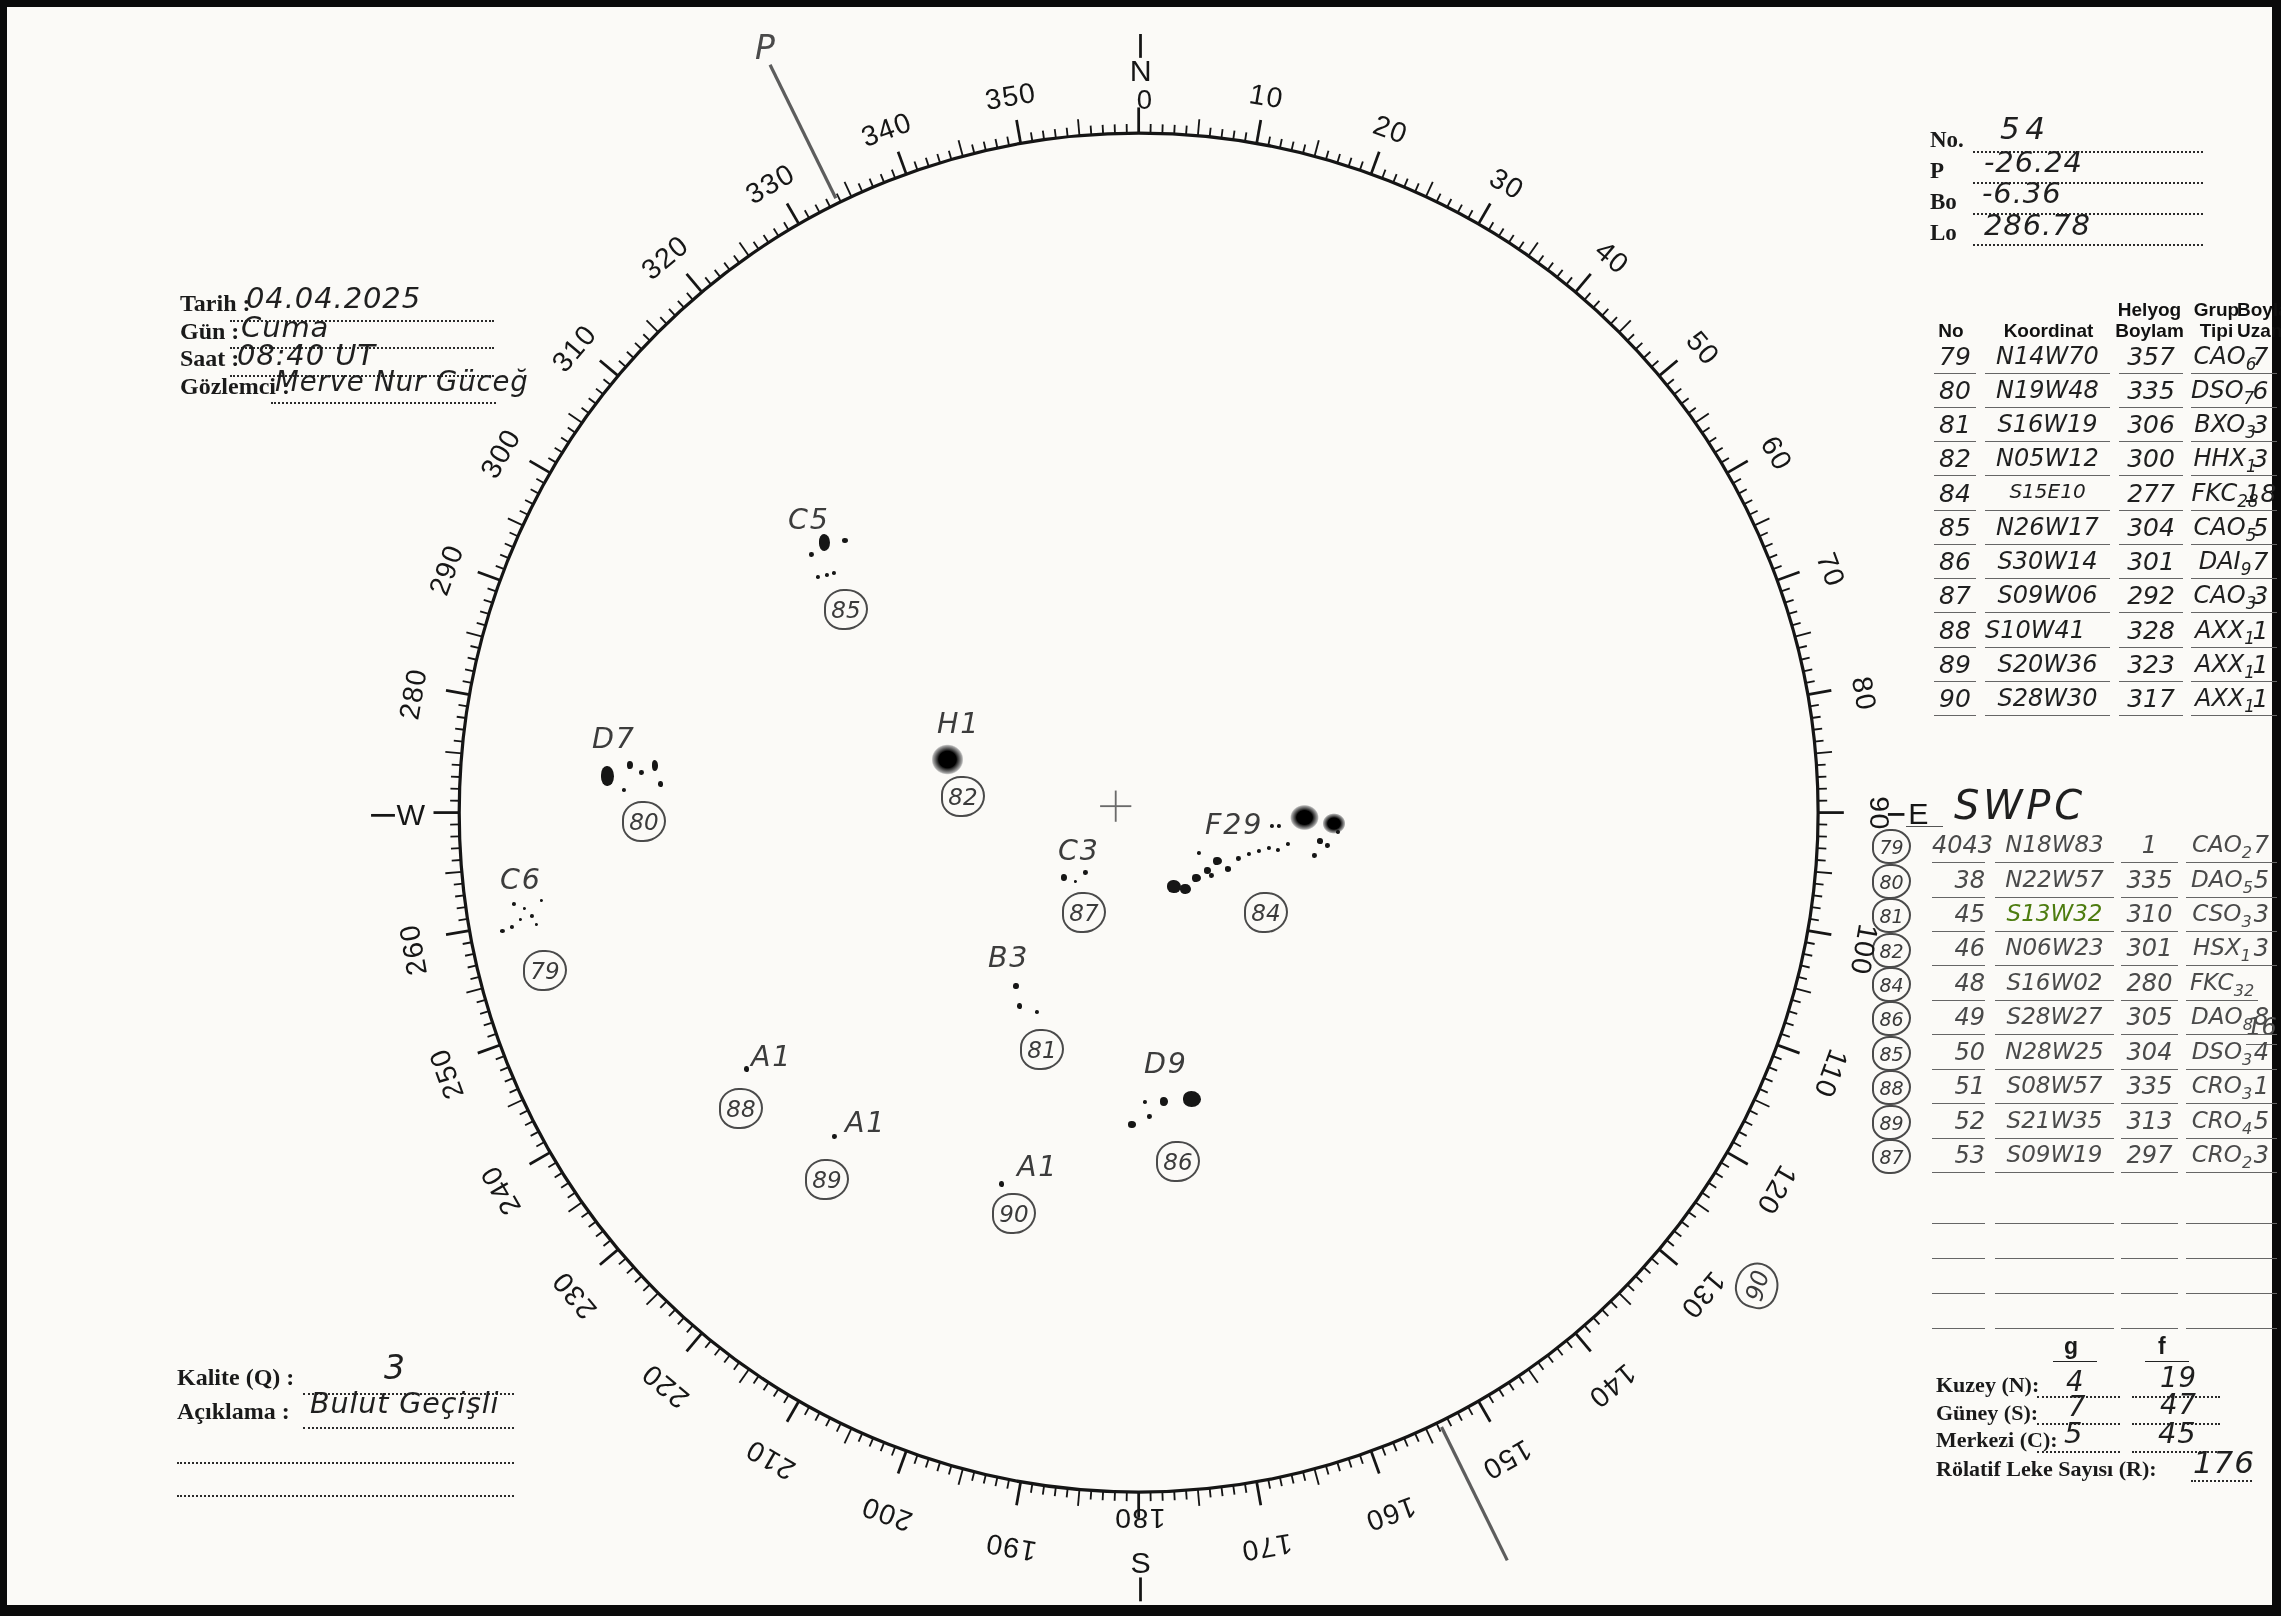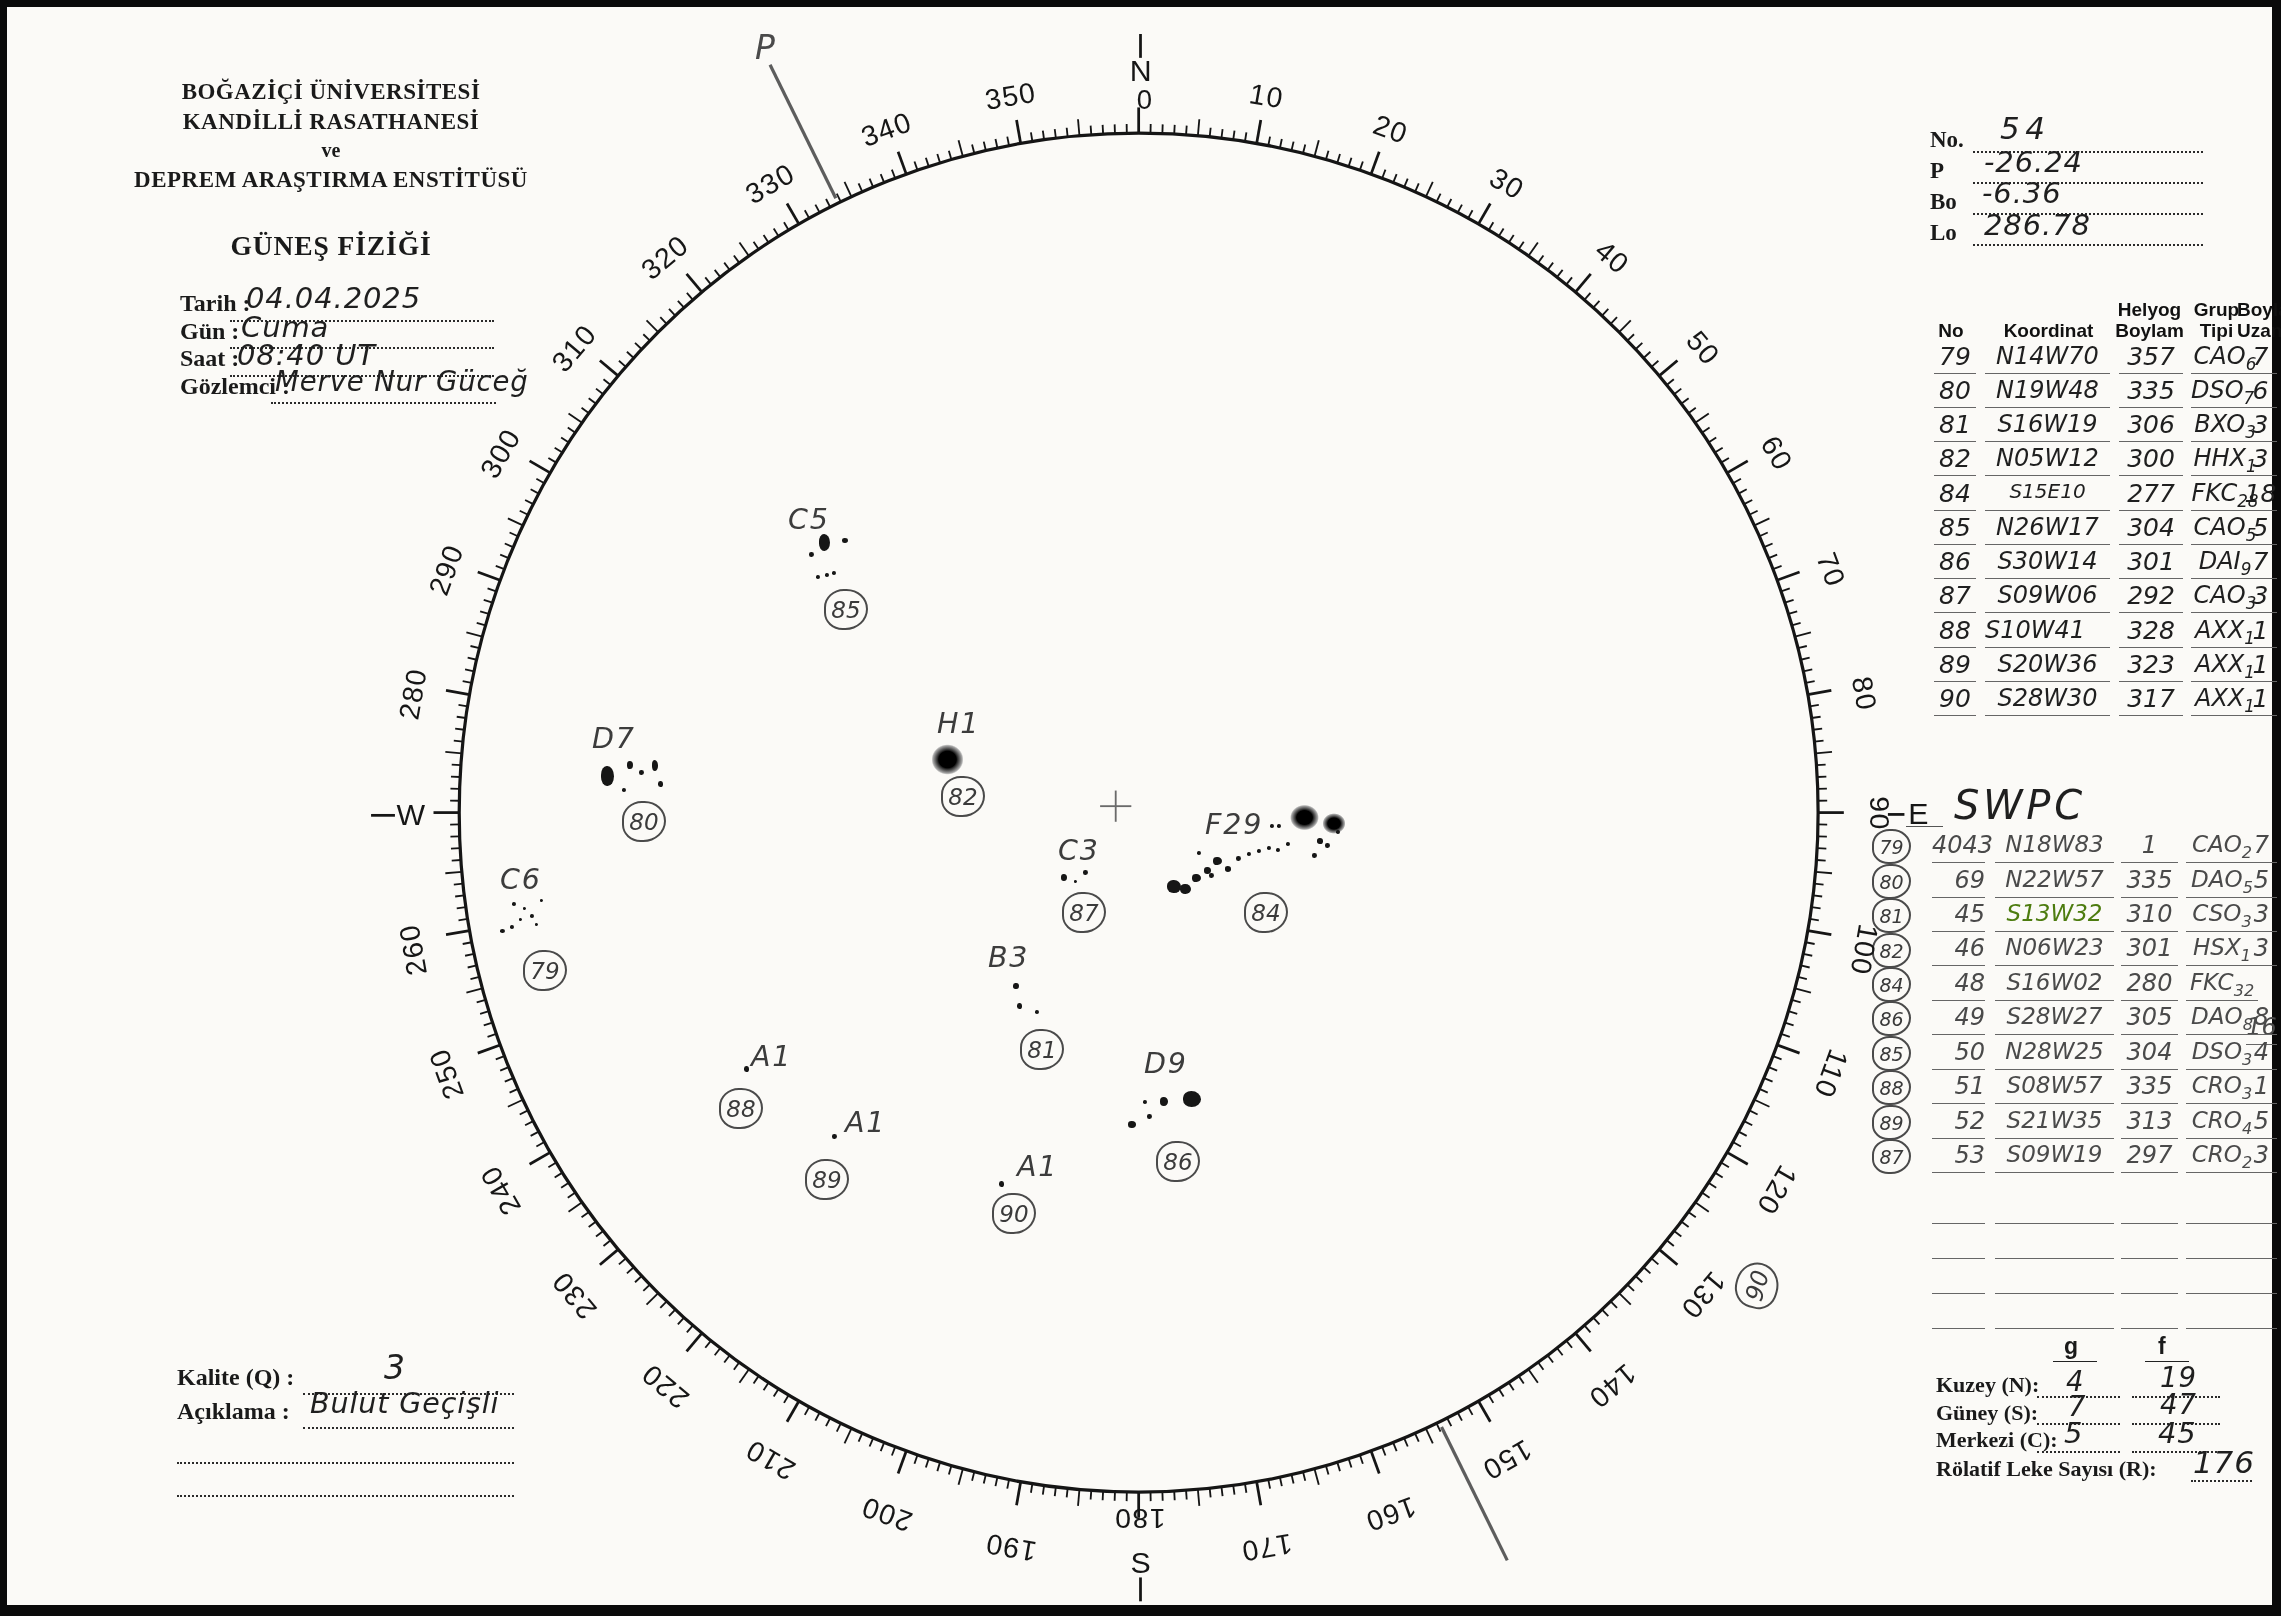--- a/index.html
+++ b/index.html
@@ -35,27 +35,20 @@
 </head>
 <body>
 
 <div class="page">
 
   <div class="bar" style="left:0;top:0;width:2281px;height:7.3px;"></div>
   <div class="bar" style="left:0;top:0;width:7.3px;height:1616px;"></div>
   <div class="bar" style="left:0;top:1605px;width:2281px;height:11px;"></div>
   <div class="bar" style="left:2272px;top:0;width:9.2px;height:1616px;"></div>
 
-  <div class="inst">
-    <div class="l">BOĞAZİÇİ ÜNİVERSİTESİ</div>
-    <div class="l">KANDİLLİ RASATHANESİ</div>
-    <div class="ve">ve</div>
-    <div class="l">DEPREM ARAŞTIRMA ENSTİTÜSÜ</div>
-    <div class="title">GÜNEŞ FİZİĞİ</div>
-  </div>
 
   <div>
     <div class="flabel" style="left:180px;top:290px;">Tarih :</div>
     <div class="dotline" style="left:230px;top:320px;width:264px;"></div>
     <div class="hw" style="left:246px;top:281px;font-size:29px;">04.04.2025</div>
 
     <div class="flabel" style="left:180px;top:318px;">Gün :</div>
     <div class="dotline" style="left:230px;top:347px;width:264px;"></div>
     <div class="hw" style="left:241px;top:310px;font-size:29px;">Cuma</div>
 
@@ -158,21 +151,21 @@
     <div class="hw" style="left:1954px;top:782px;font-size:40px;letter-spacing:3.7px;">SWPC</div>
     <div class="solidline" style="left:1906px;top:826px;width:37px;"></div>
     <div id="swpc-rows">
         <div class="gcirc" style="left: 1872px; top: 829px; width: 35px; height: 31px; font-size: 19px; border-width: 2.3px;">79</div>
         <div class="cell" style="left: 1932px; top: 831px; width: 53px; height: 31px; font-size: 24px; text-align: right; color: rgb(74, 74, 74);">4043</div>
         <div class="cell" style="left: 1995px; top: 831px; width: 119px; height: 31px; font-size: 23px; text-align: center; color: rgb(74, 74, 74);">N18W83</div>
         <div class="cell" style="left: 2121px; top: 831px; width: 57px; height: 31px; font-size: 24px; text-align: center; color: rgb(74, 74, 74);">1</div>
         <div class="cell" style="left: 2186px; top: 831px; width: 72px; height: 31px; font-size: 23px; text-align: center; color: rgb(74, 74, 74);">CAO<sub>2</sub></div>
         <div class="cell" style="left: 2246px; top: 831px; width: 31px; height: 31px; font-size: 24px; text-align: center; color: rgb(74, 74, 74);">7</div>
         <div class="gcirc" style="left: 1872px; top: 864px; width: 35px; height: 31px; font-size: 19px; border-width: 2.3px;">80</div>
-        <div class="cell" style="left: 1932px; top: 866px; width: 53px; height: 31px; font-size: 24px; text-align: right; color: rgb(74, 74, 74);">69</div>
+        <div class="cell" style="left: 1932px; top: 866px; width: 53px; height: 31px; font-size: 24px; text-align: right; color: rgb(74, 74, 74);">38</div>
         <div class="cell" style="left: 1995px; top: 866px; width: 119px; height: 31px; font-size: 23px; text-align: center; color: rgb(74, 74, 74);">N22W57</div>
         <div class="cell" style="left: 2121px; top: 866px; width: 57px; height: 31px; font-size: 24px; text-align: center; color: rgb(74, 74, 74);">335</div>
         <div class="cell" style="left: 2186px; top: 866px; width: 72px; height: 31px; font-size: 23px; text-align: center; color: rgb(74, 74, 74);">DAO<sub>5</sub></div>
         <div class="cell" style="left: 2246px; top: 866px; width: 31px; height: 31px; font-size: 24px; text-align: center; color: rgb(74, 74, 74);">5</div>
         <div class="gcirc" style="left: 1872px; top: 898px; width: 35px; height: 31px; font-size: 19px; border-width: 2.3px;">81</div>
         <div class="cell" style="left: 1932px; top: 900px; width: 53px; height: 31px; font-size: 24px; text-align: right; color: rgb(74, 74, 74);">45</div>
         <div class="cell" style="left: 1995px; top: 900px; width: 119px; height: 31px; font-size: 23px; text-align: center; color: #4d7c0f;">S13W32</div>
         <div class="cell" style="left: 2121px; top: 900px; width: 57px; height: 31px; font-size: 24px; text-align: center; color: rgb(74, 74, 74);">310</div>
         <div class="cell" style="left: 2186px; top: 900px; width: 72px; height: 31px; font-size: 23px; text-align: center; color: rgb(74, 74, 74);">CSO<sub>3</sub></div>
         <div class="cell" style="left: 2246px; top: 900px; width: 31px; height: 31px; font-size: 24px; text-align: center; color: rgb(74, 74, 74);">3</div>

